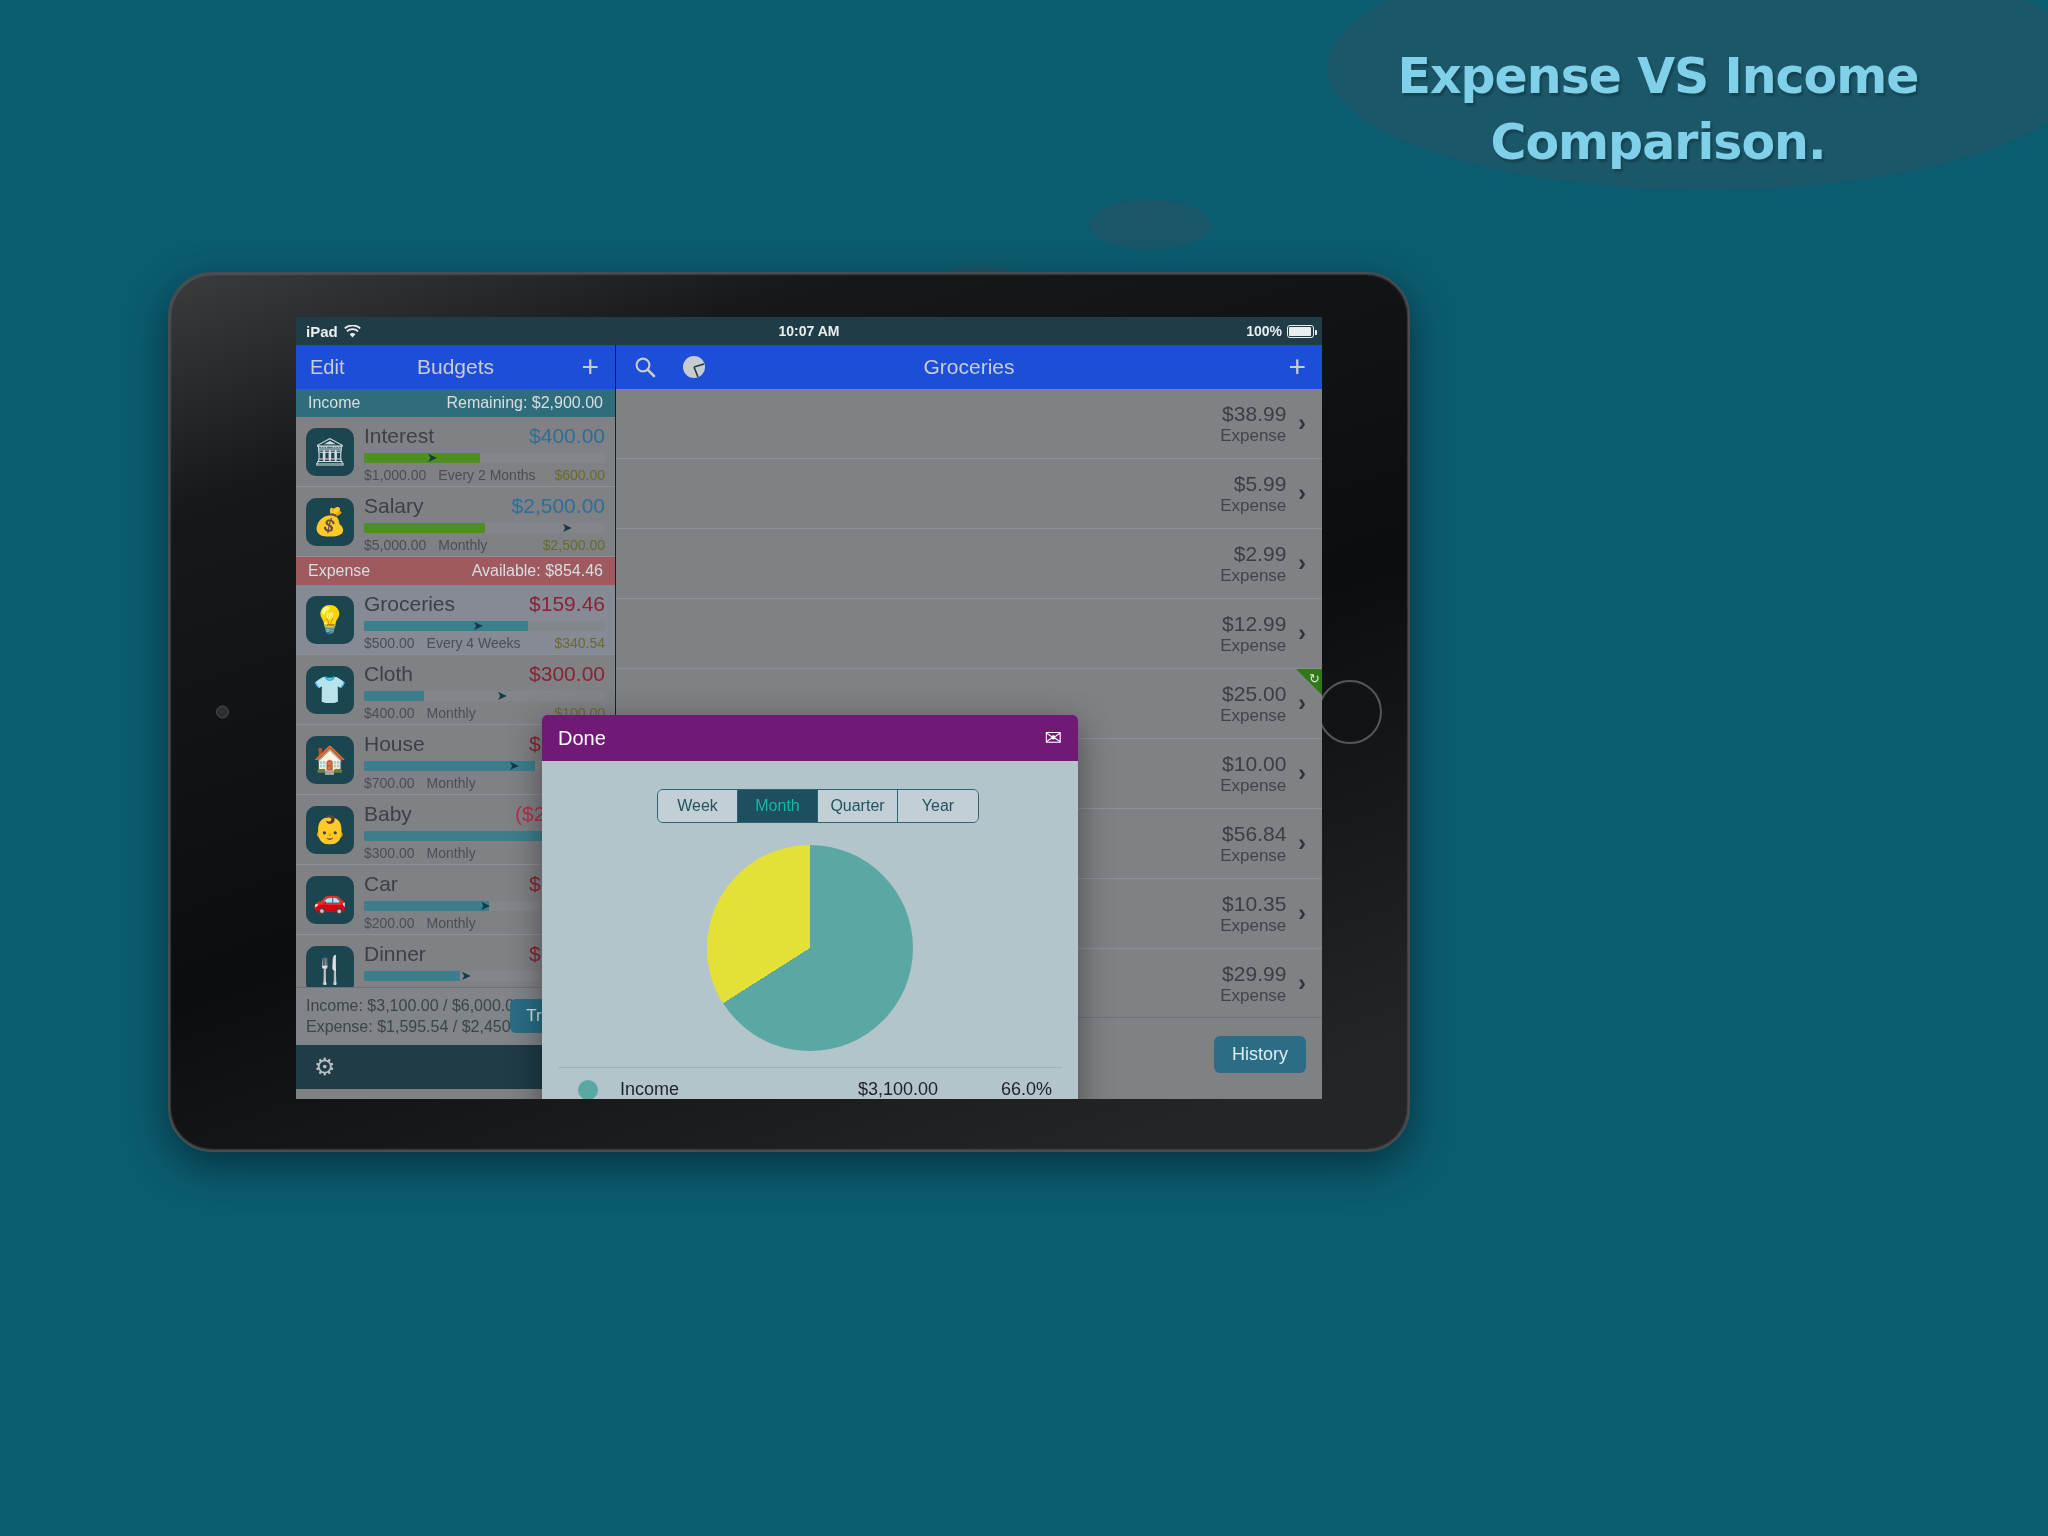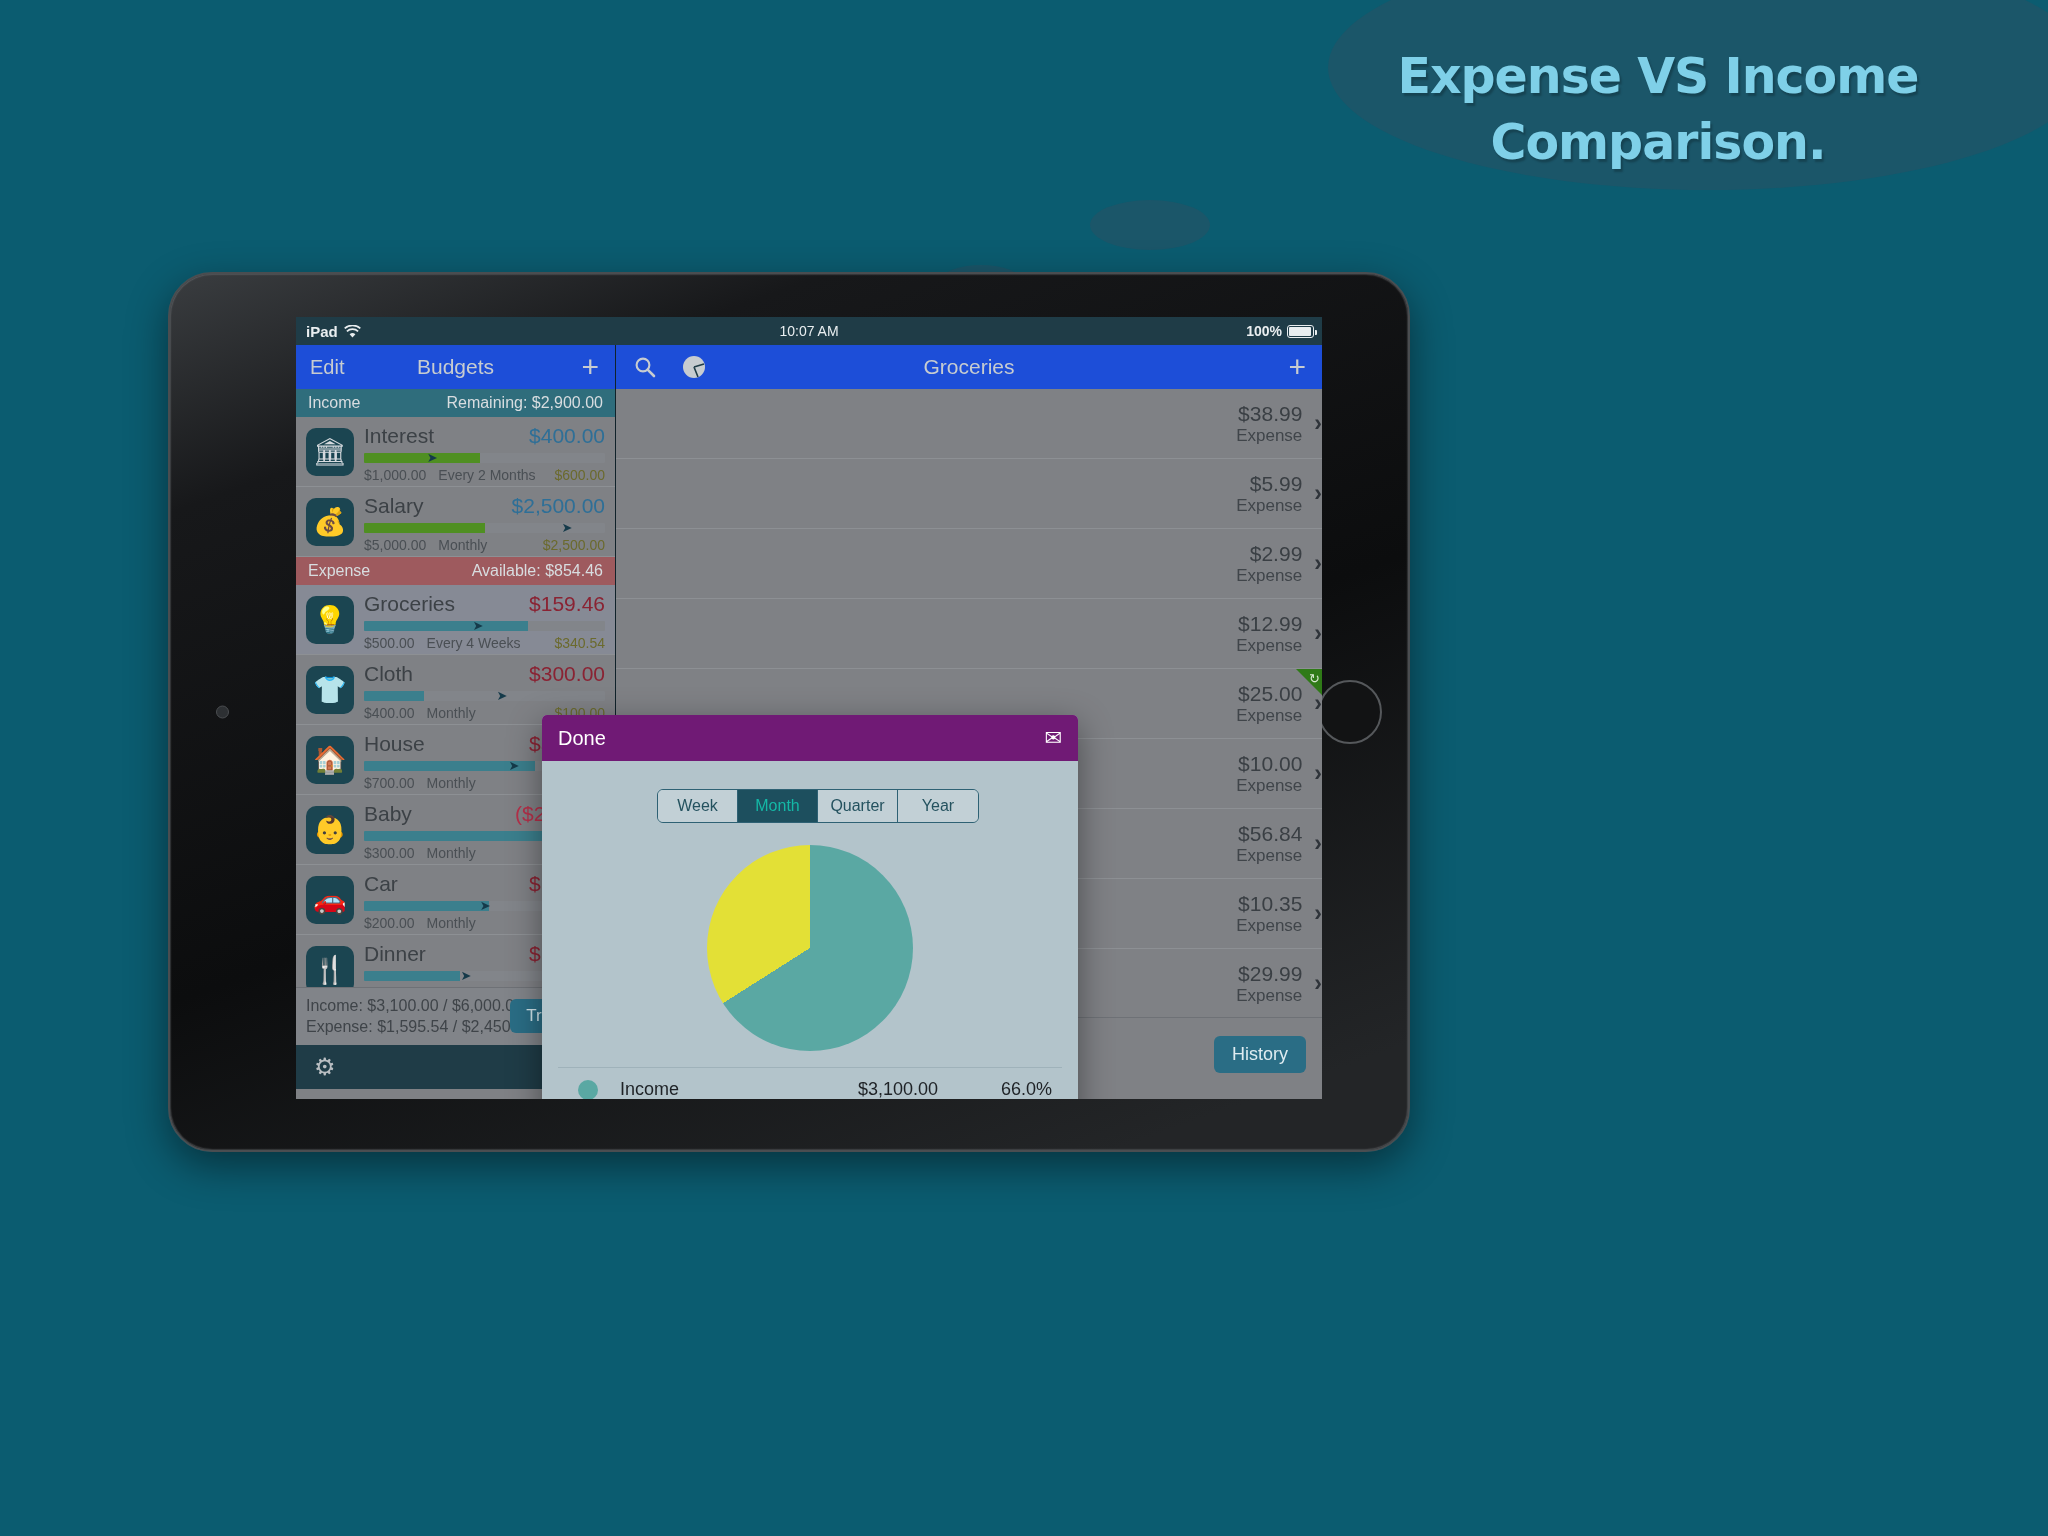--- a/index.html
+++ b/index.html
@@ -74,21 +74,21 @@
   
   .statusbar {
     position: absolute; left: 0; top: 0;
     width: 100%; height: 28px;
     background: #1f3c47;
     color: #e9eef0;
     font-size: 15px;
     display: flex; align-items: center;
   }
   .sb-left { position: absolute; left: 10px; display: flex; align-items: center; gap: 6px; font-weight: bold; }
-  .sb-center { width: 100%; text-align: center; font-weight: normal; font-size: 14px; }
+  .sb-center { width: 100%; text-align: center; font-weight: bold; font-size: 14px; }
   .sb-right { position: absolute; right: 8px; display: flex; align-items: center; gap: 5px; font-weight: bold; font-size: 14px; }
   .battery {
     width: 27px; height: 13px;
     border: 1.5px solid #e9eef0;
     border-radius: 3px;
     position: relative;
   }
   .battery::after {
     content:''; position:absolute; right:-4px; top:4px;
     width:2px; height:5px; background:#e9eef0; border-radius:0 1px 1px 0;
@@ -172,21 +172,21 @@
   .left-toolbar {
     position: absolute; left: 0; right: 0; bottom: 0;
     height: 44px; background: #1f3c47;
     display: flex; align-items: center; justify-content: space-between;
     padding: 0 18px; color: #b9bec2; font-size: 24px;
   }
 
   
   .tx-row {
     height: 70px; border-bottom: 1px solid #8d9094;
-    display: flex; align-items: center; padding: 0 0 0 18px;
+    display: flex; align-items: center; padding: 0 16px 0 18px;
     position: relative;
   }
   .tx-spacer { flex: 1; }
   .tx-right { text-align: right; color: #3a3f44; }
   .tx-amt { font-size: 21px; }
   .tx-type { font-size: 17px; color: #40454a; }
   .tx-chevron { color: #2f343a; font-size: 23px; font-weight: bold; margin-left: 12px; }
   .tx-flag {
     position: absolute; right: 0; top: 0;
     width: 0; height: 0;

